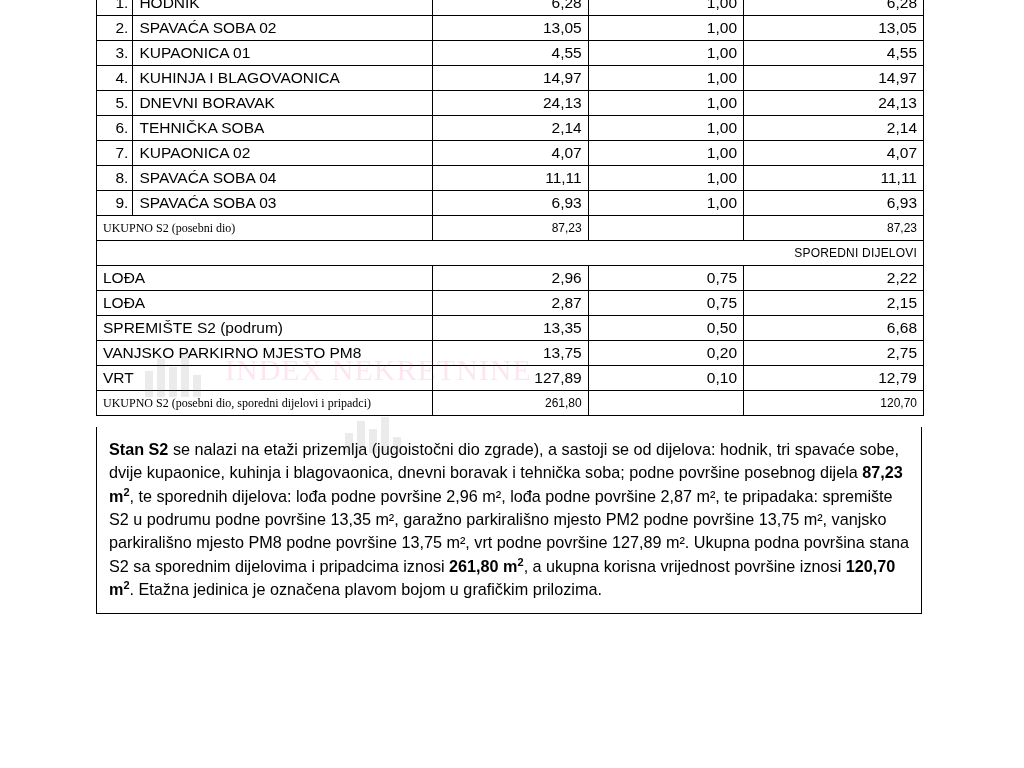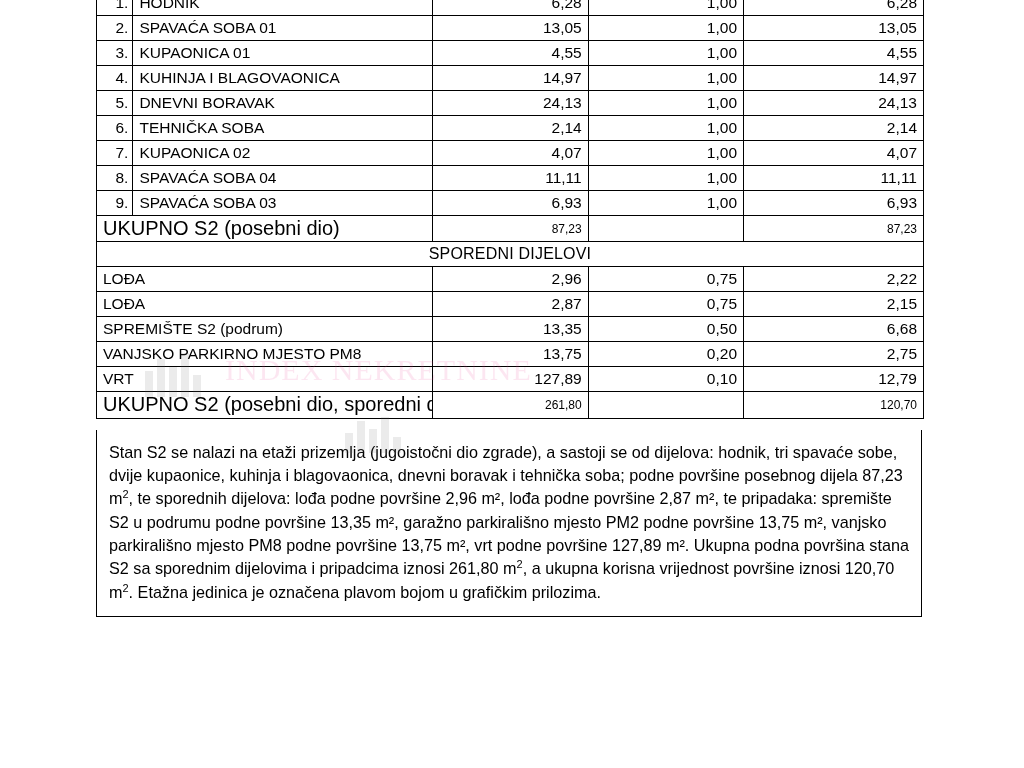--- a/index.html
+++ b/index.html
@@ -65,28 +65,29 @@
   }
   .row-item td {
     font-size: 15.5px;
   }
   .total td {
     font-weight: normal;
     font-size: 12px;
     height: 34px;
   }
   .total .lbl {
-    font-size: 20px;
+    font-size: 12px;
+    font-family: Liberation Serif, serif;
   }
   .total .lbl b {
     font-weight: normal;
   }
   .section-head td {
-    text-align: center;
-    font-size: 16px;
+    text-align: right;
+    font-size: 12px;
     height: 25px;
     letter-spacing: 0.2px;
     margin-top: 28px;
   }
   .two-line td {
     height: 42px;
     vertical-align: middle;
     white-space: normal;
     line-height: 1.18;
   }
@@ -94,21 +95,21 @@
     border: 1px solid #000;
     border-top: none;
     width: 826px;
     box-sizing: border-box;
     padding: 11px 12px 12px 12px;
     font-size: 16.2px;
     line-height: 1.44;
     text-align: left;
   }
   .desc-wrap b {
-    font-weight: normal;
+    font-weight: bold;
   }
   .gap {
     height: 11px;
     width: 828px;
   }
   sup {
     font-size: 0.68em;
     vertical-align: super;
     line-height: 0;
   }
@@ -200,21 +201,21 @@
 
         <tr class="row-item">
           <td class="c-num">1.</td>
           <td class="c-name">HODNIK</td>
           <td class="c-a">6,28</td>
           <td class="c-b">1,00</td>
           <td class="c-c">6,28</td>
         </tr>
         <tr class="row-item">
           <td class="c-num">2.</td>
-          <td class="c-name">SPAVAĆA SOBA 01</td>
+          <td class="c-name">SPAVAĆA SOBA 02</td>
           <td class="c-a">13,05</td>
           <td class="c-b">1,00</td>
           <td class="c-c">13,05</td>
         </tr>
         <tr class="row-item">
           <td class="c-num">3.</td>
           <td class="c-name">KUPAONICA 01</td>
           <td class="c-a">4,55</td>
           <td class="c-b">1,00</td>
           <td class="c-c">4,55</td>

